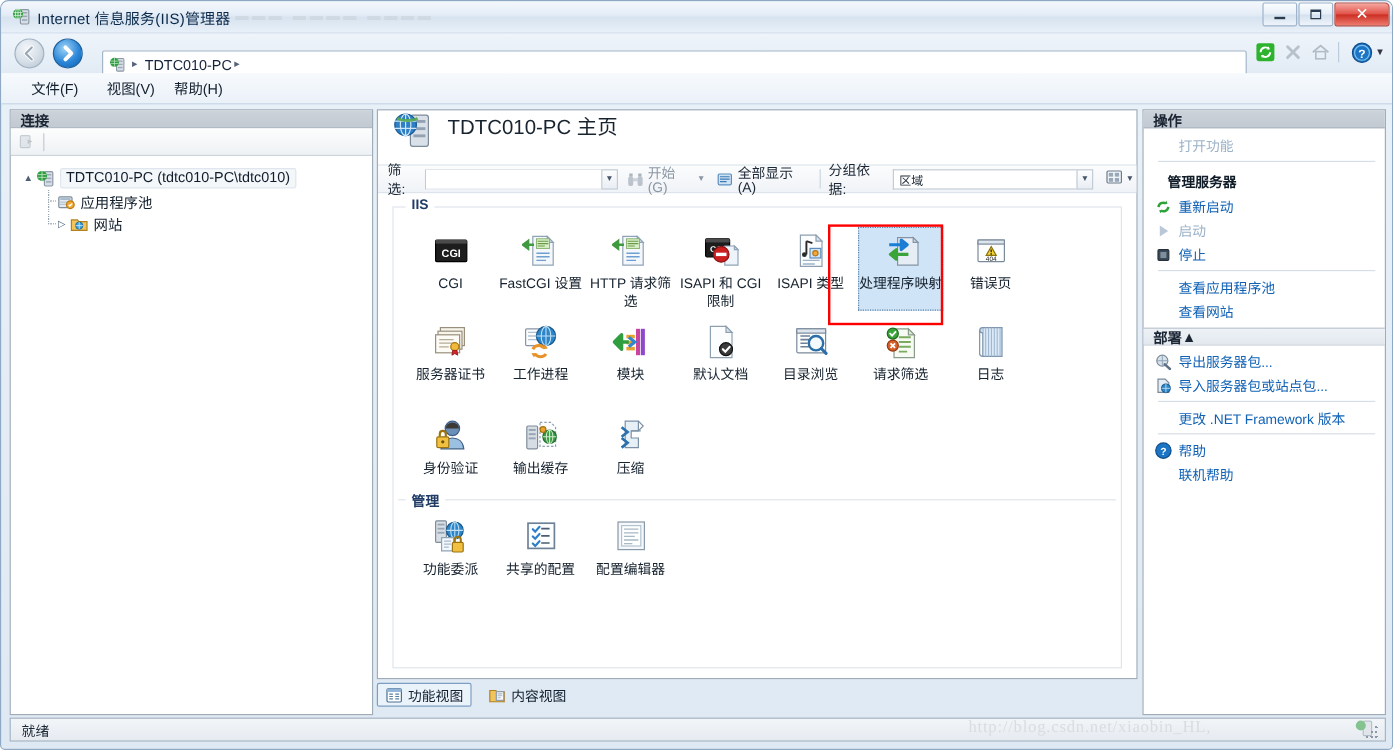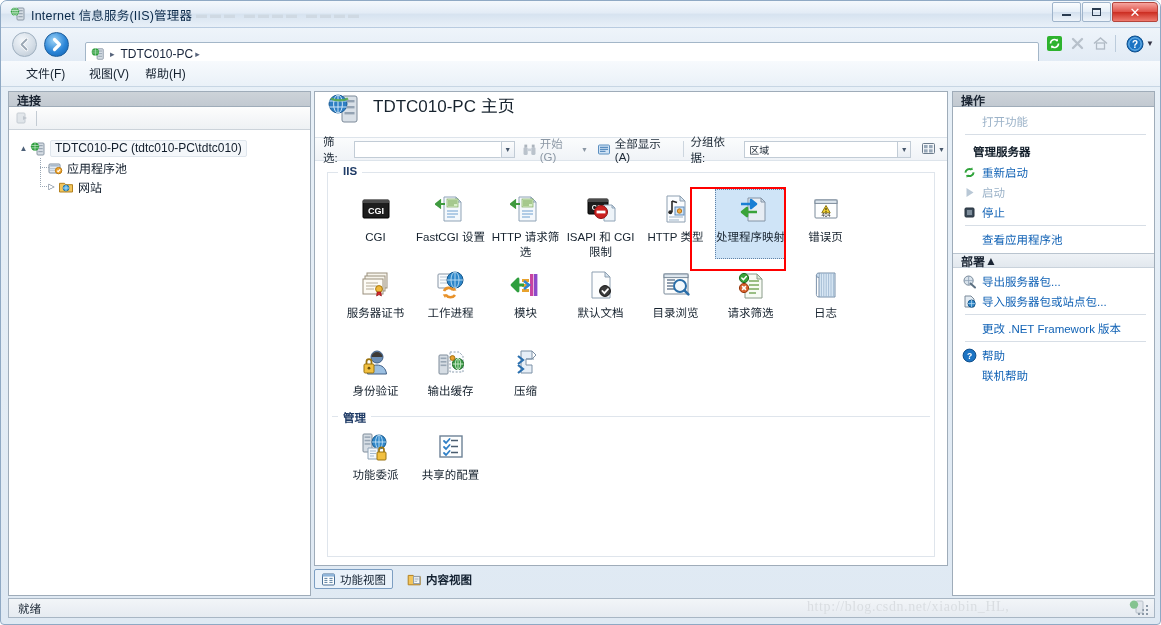--- a/index.html
+++ b/index.html
@@ -548,21 +548,21 @@
                 <path d="M7 3h13l5 5v21H7z" fill="#fbfdff" stroke="#8d9fb1"></path>
                 <path d="M20 3l5 5h-5z" fill="#d7e4ef" stroke="#8d9fb1"></path>
                 <path d="M12 8v11" stroke="#2a2a2a" stroke-width="1.6"></path>
                 <circle cx="10.3" cy="19.2" r="2" fill="#2a2a2a"></circle>
                 <path d="M12 8l5 1.6" stroke="#2a2a2a" stroke-width="1.6"></path>
                 <rect x="15" y="14" width="9" height="8" fill="#cfe3f5" stroke="#5e8cbc"></rect>
                 <circle cx="19.5" cy="18" r="2.2" fill="#f2a93b" stroke="#b8761a"></circle>
                 <path d="M9 24h14M9 27h10" stroke="#9db3c8" stroke-width="1.2"></path>
               </svg>
             </span>
-            <span class="glabel">HTTP 类型</span>
+            <span class="glabel">ISAPI 类型</span>
           </div>
 
           <div class="gitem selected">
             <span class="selbox"></span>
             <span class="gico">
               <svg width="32" height="32" viewBox="0 0 32 32">
                 <path d="M13 5h13l4 4v19H13z" fill="#e7edf4" stroke="#8494a6"></path>
                 <path d="M26 5l4 4h-4z" fill="#cfdbe7" stroke="#8494a6"></path>
                 <path d="M6 11h14M16 7l5 4-5 4z" stroke="#1a7fd4" stroke-width="2.6" fill="#1a7fd4" stroke-linejoin="round"></path>
                 <path d="M22 19H8M12 15l-5 4 5 4z" stroke="#3aa33a" stroke-width="2.6" fill="#3aa33a" stroke-linejoin="round"></path>
@@ -757,40 +757,50 @@
                 <rect x="5" y="5" width="22" height="21" fill="#fdfefe" stroke="#6d8296" stroke-width="1.4"></rect>
                 <path d="M9 10l2 2 3.6-4" stroke="#2f7fc6" stroke-width="1.8" fill="none" stroke-linecap="round"></path>
                 <path d="M9 16l2 2 3.6-4" stroke="#2f7fc6" stroke-width="1.8" fill="none" stroke-linecap="round"></path>
                 <path d="M9 22l2 2 3.6-4" stroke="#2f7fc6" stroke-width="1.8" fill="none" stroke-linecap="round"></path>
                 <path d="M16 9.5h7M16 15.5h7M16 21.5h7" stroke="#4a5d70" stroke-width="1.4"></path>
               </svg>
             </span>
             <span class="glabel">共享的配置</span>
           </div>
 
+          <div class="gitem">
+            <span class="gico">
+              <svg width="32" height="32" viewBox="0 0 32 32">
+                <rect x="5" y="4" width="22" height="23" fill="#f5f8fb" stroke="#8998a8"></rect>
+                <rect x="8" y="7" width="16" height="17" fill="#fdfefe" stroke="#b4c2d0"></rect>
+                <path d="M10 10h12M10 13h12M10 16h9M10 19h12M10 22h7" stroke="#a9b8c6" stroke-width="1.1"></path>
+              </svg>
+            </span>
+            <span class="glabel">配置编辑器</span>
+          </div>
         </div>
       </div>
     </div>
   </div>
 
   <div class="redbox"></div>
 
   <div class="viewtabs">
     <div class="vtab active">
       <span class="vico">
         <svg width="15" height="15" viewBox="0 0 15 15">
           <rect x="1.5" y="2" width="12" height="11" rx="1" fill="#fdfefe" stroke="#4a6f95"></rect>
           <rect x="1.5" y="2" width="12" height="2.6" fill="#8fb4d8"></rect>
           <path d="M3.4 6.4h3M3.4 8.4h3M3.4 10.4h3" stroke="#5b7f9f" stroke-width="1"></path>
           <path d="M8.4 6.4h3.2M8.4 8.4h3.2M8.4 10.4h3.2" stroke="#5b7f9f" stroke-width="1"></path>
         </svg>
       </span>
       <span>功能视图</span>
     </div>
-    <div class="vtab" style="margin-left:8px;font-weight:bold;">
+    <div class="vtab" style="margin-left:8px;">
       <span class="vico">
         <svg width="15" height="15" viewBox="0 0 15 15">
           <path d="M1.2 3.4h5l1 1.2h6v8.2h-12z" fill="#f2c55c" stroke="#b3811f"></path>
           <rect x="6.6" y="4.4" width="6.2" height="7.2" fill="#fafcfe" stroke="#8b9aa9"></rect>
           <path d="M7.6 6.2h4M7.6 7.8h4M7.6 9.4h2.6" stroke="#a6b5c4" stroke-width=".9"></path>
         </svg>
       </span>
       <span>内容视图</span>
     </div>
   </div>
@@ -834,20 +844,23 @@
         </span>
         <span class="alabel">停止</span>
       </div>
     </div>
     <div class="act-sep"></div>
 
     <div>
       <div class="act-item noicon">
         <span class="alabel">查看应用程序池</span>
       </div>
+      <div class="act-item noicon">
+        <span class="alabel">查看网站</span>
+      </div>
     </div>
 
     <div class="panel-head" style="background:linear-gradient(to bottom,#eef2f6,#e2e8ee);border-top:1px solid #b9c4cf;border-bottom:1px solid #c9d2db;margin-top:4px;position:relative;">
       <span>部署</span>
       <span class="collapse">▲</span>
     </div>
     <div style="padding-top:3px;">
       <div class="act-item">
         <span class="aico">
           <svg width="15" height="15" viewBox="0 0 15 15">

